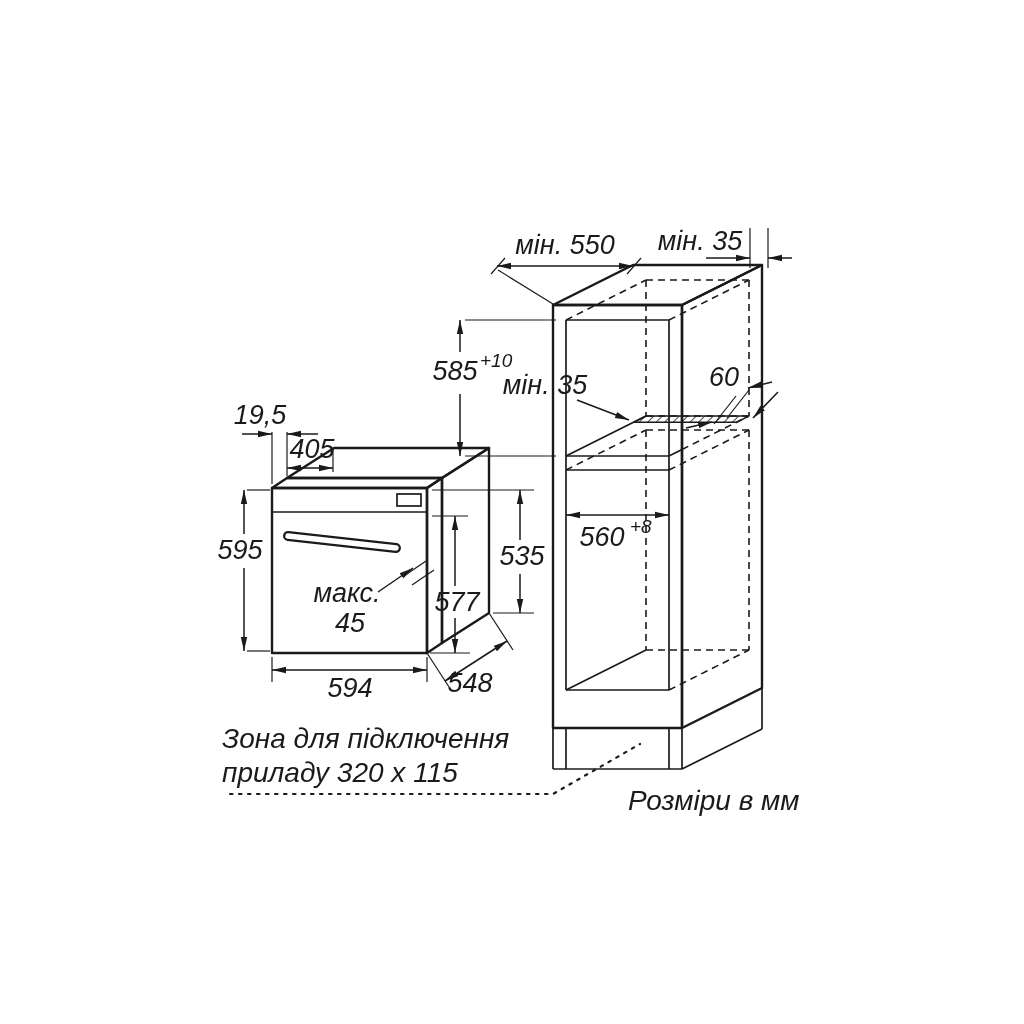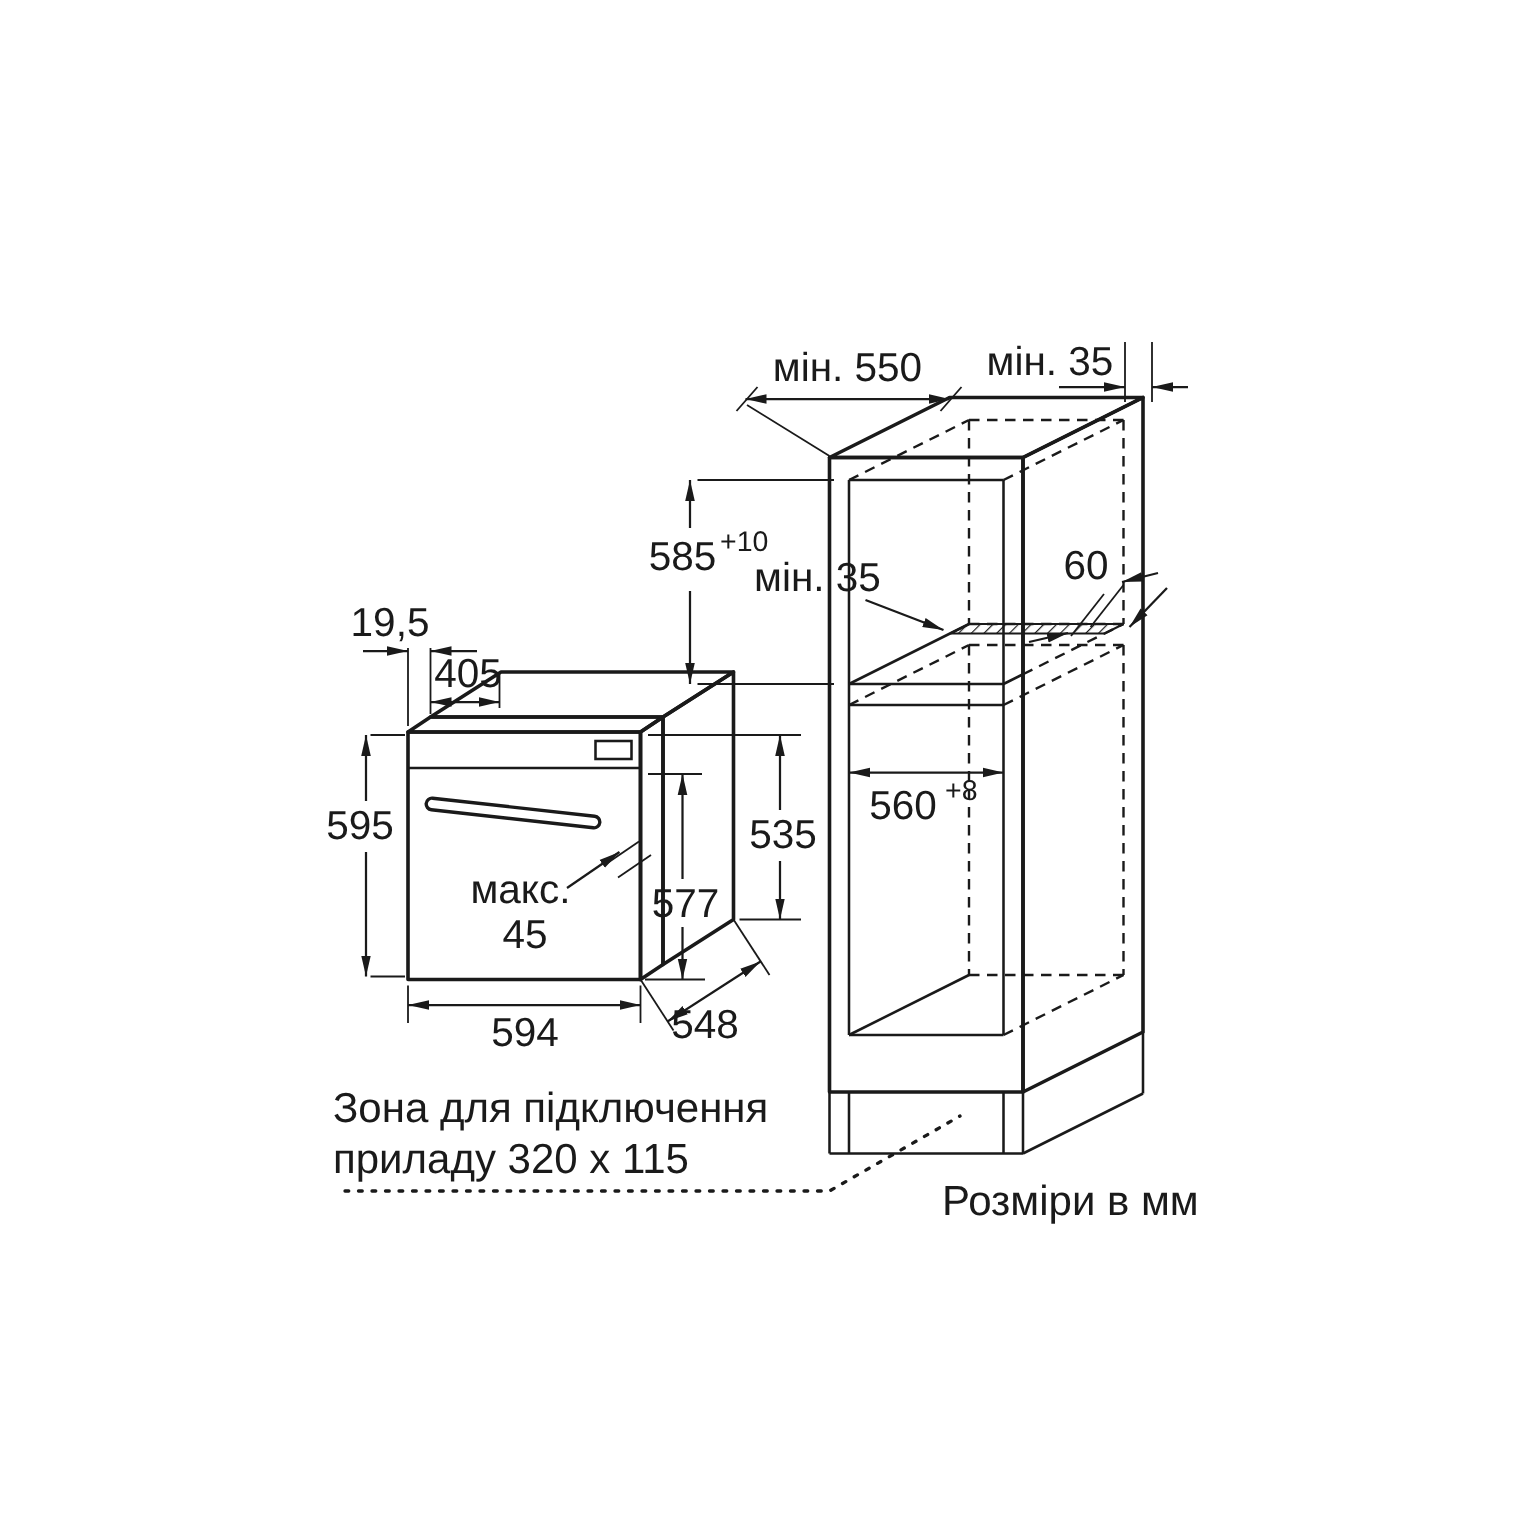--- a/index.html
+++ b/index.html
@@ -1,17 +1,17 @@
 <!DOCTYPE html>
 <html style="--ink: #1a1a1a; --paper: #ffffff;"><head>
 <meta charset="utf-8">
 <style>
   :root { --ink:#1a1a1a; --paper:#ffffff; }
   html,body { margin:0; padding:0; background:var(--paper); }
-  .stage { width:1024px; height:1024px; position:relative; background:var(--paper); }
+  .stage { width:1024px; height:1024px; position:relative; background:var(--paper);font-style:italic; }
   svg { display:block; }
   
   .o  { stroke:var(--ink); stroke-width:2.4; fill:none; stroke-linejoin:round; stroke-linecap:round; }
   .t  { stroke:var(--ink); stroke-width:1.7; fill:none; }
   .d  { stroke:var(--ink); stroke-width:1.6; fill:none; stroke-dasharray:7 5; }
   .m  { stroke:var(--ink); stroke-width:1.5; fill:none; }
   .x  { stroke:var(--ink); stroke-width:1.2; fill:none; }
   .dot{ stroke:var(--ink); stroke-width:2.2; fill:none; stroke-dasharray:2.5 6.5; stroke-linecap:round; }
   .hatchbox { fill:url(#hatch); stroke:var(--ink); stroke-width:1.4; }
   .handle-out { stroke:var(--ink); stroke-width:10; stroke-linecap:round; }

